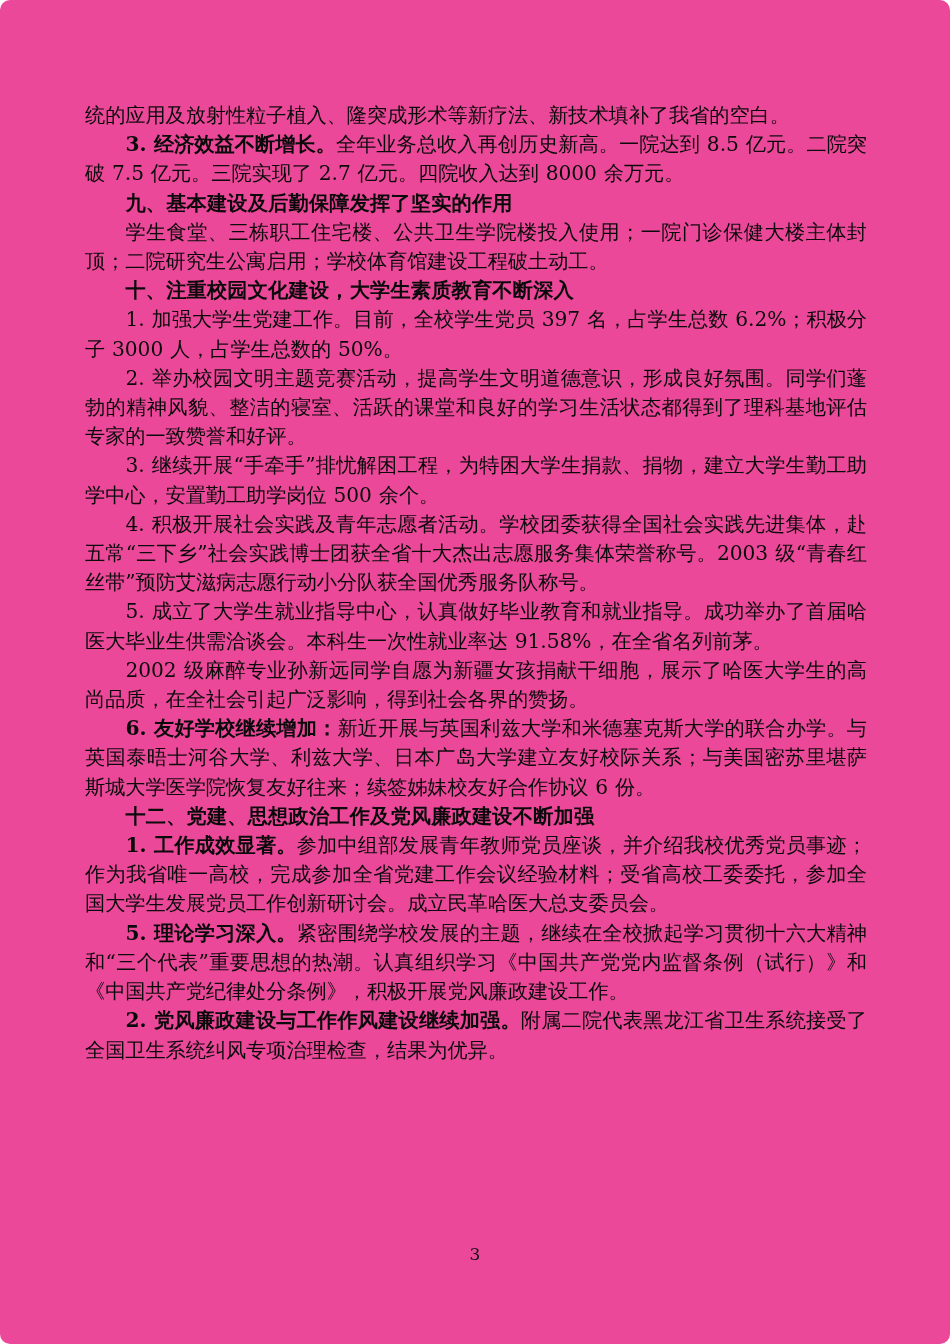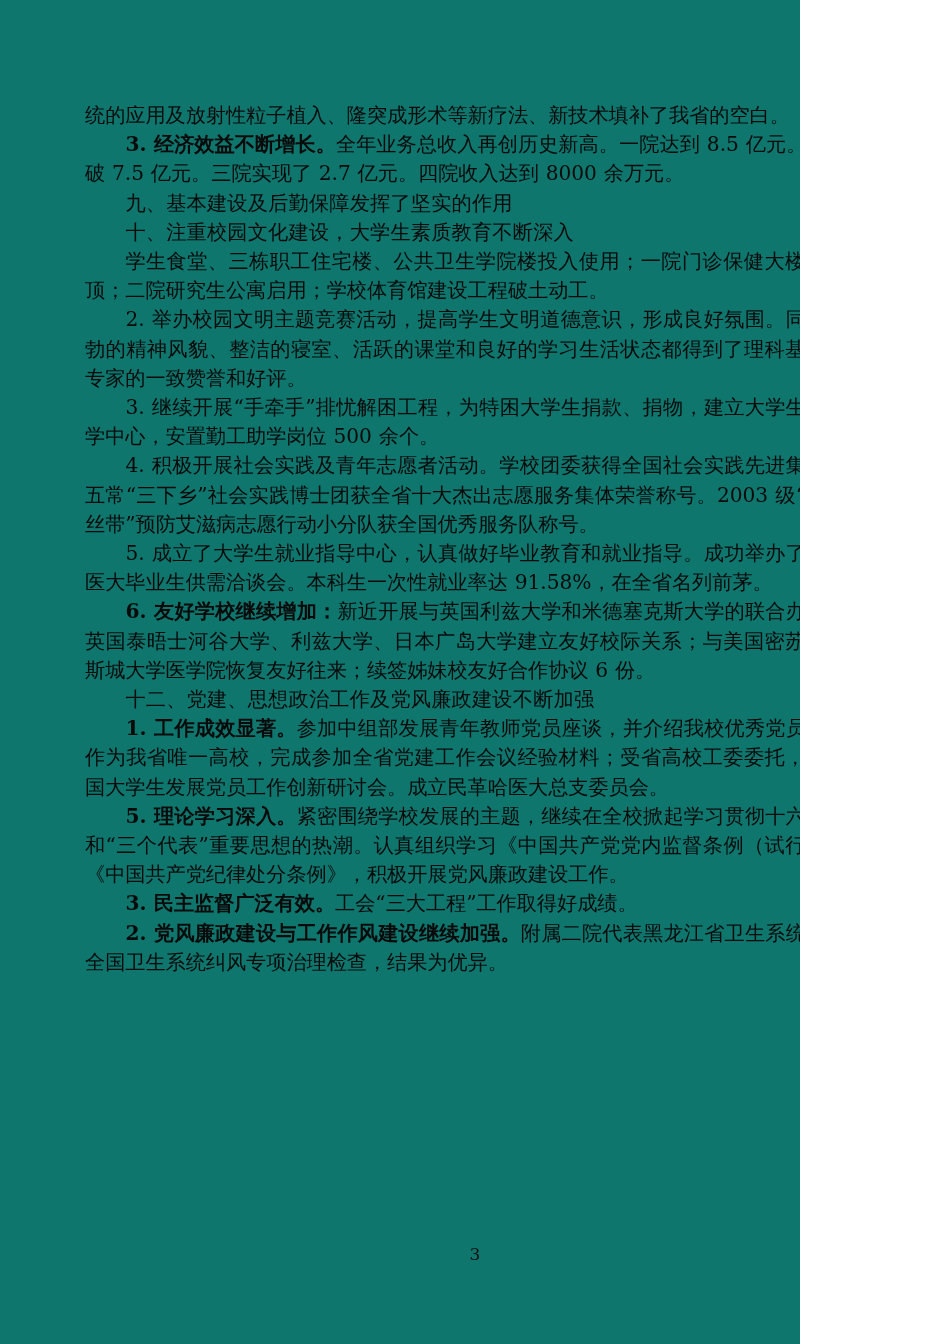--- a/index.html
+++ b/index.html
@@ -6,25 +6,26 @@
     margin: 0;
     padding: 0;
     background: #ffffff;
   }
   body {
     font-family: "DejaVu Serif", "Liberation Serif", serif;
     color: #000000;
   }
   .page {
     position: relative;
-    width: 800px;
+    width: 950px;
     height: 1344px;
-    background: #0f766e;
+    background: #ec4899;
     box-sizing: border-box;
     overflow: hidden;
+    border-radius: 10px;
   }
   .content {
     position: absolute;
     left: 85px;
     top: 101px;
     width: 782px;
   }
   .para {
     margin: 0;
     font-size: 20.2px;
@@ -36,21 +37,21 @@
     color: #0a0a0a;
   }
   
   .indent {
     text-indent: 40.4px;
   }
   .noindent {
     text-indent: 0;
   }
   .heading {
-    font-weight: normal;
+    font-weight: bold;
     text-indent: 40.4px;
     letter-spacing: 0.2px;
   }
   .lead {
     font-weight: bold;
   }
   .pagenum {
     position: absolute;
     left: 0;
     top: 1244px;
@@ -63,29 +64,30 @@
 </style>
 </head>
 <body>
 
 <div class="page">
 
   <div class="content" id="body-container">
       <p class="para noindent" id="p-continuation"><span>统的应用及放射性粒子植入、隆突成形术等新疗法、新技术填补了我省的空白。</span></p>
       <p class="para indent" id="p-3-economic"><span class="lead">3. 经济效益不断增长。</span><span>全年业务总收入再创历史新高。一院达到 8.5 亿元。二院突破 7.5 亿元。三院实现了 2.7 亿元。四院收入达到 8000 余万元。</span></p>
       <p class="para heading" id="h-9"><span>九、基本建设及后勤保障发挥了坚实的作用</span></p>
+      <p class="para indent" id="p-9-body"><span>学生食堂、三栋职工住宅楼、公共卫生学院楼投入使用；一院门诊保健大楼主体封顶；二院研究生公寓启用；学校体育馆建设工程破土动工。</span></p>
       <p class="para heading" id="h-10"><span>十、注重校园文化建设，大学生素质教育不断深入</span></p>
-      <p class="para indent" id="p-9-body"><span>学生食堂、三栋职工住宅楼、公共卫生学院楼投入使用；一院门诊保健大楼主体封顶；二院研究生公寓启用；学校体育馆建设工程破土动工。</span></p>
+      <p class="para indent" id="p-10-1"><span>1. 加强大学生党建工作。目前，全校学生党员 397 名，占学生总数 6.2%；积极分子 3000 人，占学生总数的 50%。</span></p>
       <p class="para indent" id="p-10-2"><span>2. 举办校园文明主题竞赛活动，提高学生文明道德意识，形成良好氛围。同学们蓬勃的精神风貌、整洁的寝室、活跃的课堂和良好的学习生活状态都得到了理科基地评估专家的一致赞誉和好评。</span></p>
       <p class="para indent" id="p-10-3"><span>3. 继续开展“手牵手”排忧解困工程，为特困大学生捐款、捐物，建立大学生勤工助学中心，安置勤工助学岗位 500 余个。</span></p>
       <p class="para indent" id="p-10-4"><span>4. 积极开展社会实践及青年志愿者活动。学校团委获得全国社会实践先进集体，赴五常“三下乡”社会实践博士团获全省十大杰出志愿服务集体荣誉称号。2003 级“青春红丝带”预防艾滋病志愿行动小分队获全国优秀服务队称号。</span></p>
       <p class="para indent" id="p-10-5"><span>5. 成立了大学生就业指导中心，认真做好毕业教育和就业指导。成功举办了首届哈医大毕业生供需洽谈会。本科生一次性就业率达 91.58%，在全省名列前茅。</span></p>
+      <p class="para indent" id="p-stemcell"><span>2002 级麻醉专业孙新远同学自愿为新疆女孩捐献干细胞，展示了哈医大学生的高尚品质，在全社会引起广泛影响，得到社会各界的赞扬。</span></p>
       <p class="para indent" id="p-11-2"><span class="lead">6. 友好学校继续增加：</span><span>新近开展与英国利兹大学和米德塞克斯大学的联合办学。与英国泰晤士河谷大学、利兹大学、日本广岛大学建立友好校际关系；与美国密苏里堪萨斯城大学医学院恢复友好往来；续签姊妹校友好合作协议 6 份。</span></p>
       <p class="para heading" id="h-12"><span>十二、党建、思想政治工作及党风廉政建设不断加强</span></p>
       <p class="para indent" id="p-12-1"><span class="lead">1. 工作成效显著。</span><span>参加中组部发展青年教师党员座谈，并介绍我校优秀党员事迹；作为我省唯一高校，完成参加全省党建工作会议经验材料；受省高校工委委托，参加全国大学生发展党员工作创新研讨会。成立民革哈医大总支委员会。</span></p>
       <p class="para indent" id="p-12-2"><span class="lead">5. 理论学习深入。</span><span>紧密围绕学校发展的主题，继续在全校掀起学习贯彻十六大精神和“三个代表”重要思想的热潮。认真组织学习《中国共产党党内监督条例（试行）》和《中国共产党纪律处分条例》，积极开展党风廉政建设工作。</span></p>
-      <p class="para indent" id="p-12-3"><span class="lead">3. 民主监督广泛有效。</span><span>工会“三大工程”工作取得好成绩。</span></p>
       <p class="para indent" id="p-12-4"><span class="lead">2. 党风廉政建设与工作作风建设继续加强。</span><span>附属二院代表黑龙江省卫生系统接受了全国卫生系统纠风专项治理检查，结果为优异。</span></p>
     </div>
 
   <div class="pagenum">3</div>
 
 </div>
 
 </body></html>

